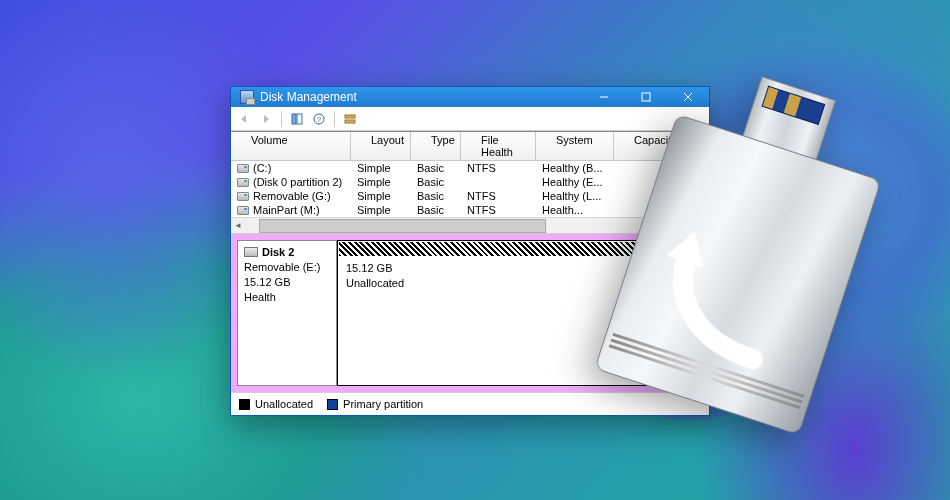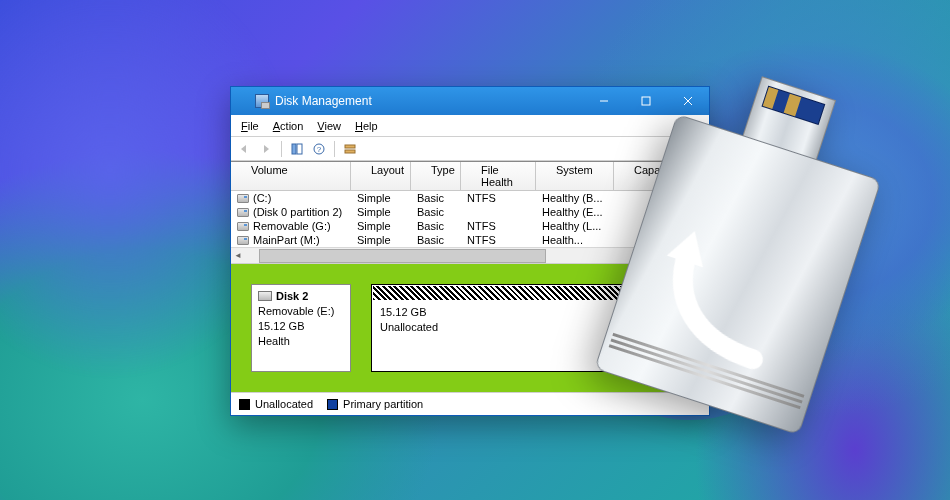--- a/index.html
+++ b/index.html
@@ -25,26 +25,26 @@
     height: 330px;
     background: #ffffff;
     border: 1px solid #0d5bb8;
     box-shadow: 0 10px 30px rgba(0,0,0,0.35);
     display: flex;
     flex-direction: column;
     font-size: 11px;
     color: #000;
   }
   .titlebar {
-    height: 28px;
+    height: 20px;
     background: linear-gradient(#2f95e8, #1f7bd1);
     color: #fff;
     display: flex;
     align-items: center;
-    padding: 0 0 0 24px;
+    padding: 0 0 0 9px;
     font-size: 12px;
   }
   .titlebar .app-icon { width:14px; height:14px; background:linear-gradient(#bcd8f4,#5a95d6); border:1px solid #2a5a9a; margin-right:6px; position:relative;}
   .titlebar .app-icon::after{content:"";position:absolute;bottom:-2px;right:-2px;width:7px;height:5px;background:#ccc;border:1px solid #888;}
   .title-spacer { flex: 1; }
   .winbtn { width:42px; height:28px; display:flex; align-items:center; justify-content:center; color:#fff; }
   .winbtn svg{ width:10px; height:10px; stroke:#fff; stroke-width:1; fill:none;}
   .menubar {
     height: 22px;
     background:#fff;
@@ -95,24 +95,24 @@
   .drv-icon{width:12px;height:9px;background:linear-gradient(#e8e8e8,#b8b8b8);border:1px solid #888;border-radius:1px;position:relative;}
   .drv-icon::after{content:"";position:absolute;right:1px;top:1px;width:3px;height:2px;background:#5a95d6;}
 
   .hscroll{height:16px;background:#f0f0f0;border-top:1px solid #d8d8d8;display:flex;align-items:center;}
   .hscroll .track{flex:1;height:14px;background:#f0f0f0;position:relative;margin:0 14px;}
   .hscroll .thumb{position:absolute;left:0;width:68%;height:100%;background:#cdcdcd;border:1px solid #aaa;}
   .hscroll .arrow{width:14px;height:14px;display:flex;align-items:center;justify-content:center;color:#666;font-size:8px;}
 
   .graphical {
     flex:1;
-    padding:20px;
-    background:#84cc16;
+    padding:6px;
+    background:#f0abfc;
     display:flex;
-    gap:20px;
+    gap:0;
     border-bottom:1px solid #d0d0d0;
   }
   .disk-info{
     width:100px;
     border:1px solid #888;
     padding:4px 6px;
     font-size:11px;
     line-height:1.35;
     background:#fff;
   }
@@ -201,26 +201,20 @@
         </svg>
     </div>
     <div class="winbtn close" title="Close">
       <svg viewBox="0 0 10 10">
           <line x1="1" y1="1" x2="9" y2="9"></line>
           <line x1="9" y1="1" x2="1" y2="9"></line>
         </svg>
     </div>
   </div>
 
-  <div class="menubar">
-    <span class="menuitem">File</span>
-    <span class="menuitem">Action</span>
-    <span class="menuitem">View</span>
-    <span class="menuitem">Help</span>
-  </div>
 
   <div class="toolbar">
     <div class="tbtn">
         <svg viewBox="0 0 12 12">
           <path d="M8 2 L3 6 L8 10 Z" fill="#888"></path>
         </svg>
       </div>
     <div class="tbtn">
         <svg viewBox="0 0 12 12">
           <path d="M4 2 L9 6 L4 10 Z" fill="#888"></path>

